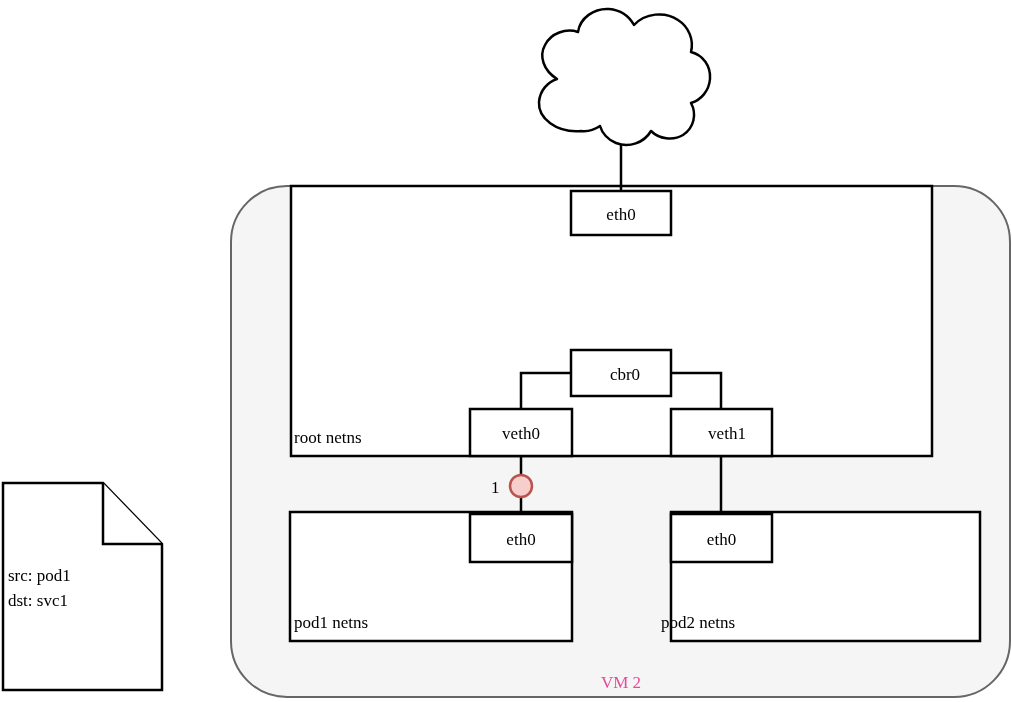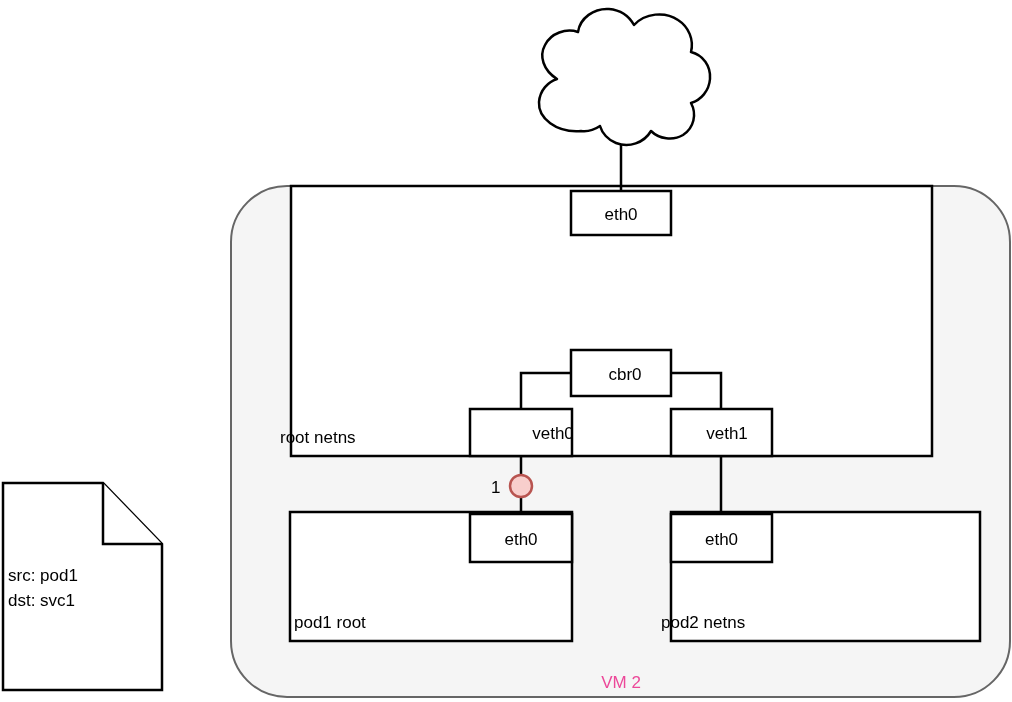--- a/index.html
+++ b/index.html
@@ -17,21 +17,21 @@
   }
   svg.layer {
     position: absolute;
     left: 0;
     top: 0;
     width: 1012px;
     height: 702px;
   }
   .node-text {
     position: absolute;
-    font-family: Liberation Sans, sans-serif;
+    font-family: Liberation Serif, serif;
     font-size: 17px;
     color: #000000;
     white-space: nowrap;
     line-height: 1.25;
   }
   .centered-label {
     text-align: center;
   }
   .vm-label {
     font-size: 17px;
@@ -104,31 +104,31 @@
     <path d="M 3 483 L 103 483 L 162 544 L 162 690 L 3 690 Z" fill="#ffffff" stroke="#000000" stroke-width="2.5" stroke-linejoin="miter"></path>
     <path d="M 103 483 L 103 544 L 162 544" fill="#ffffff" stroke="#000000" stroke-width="2.5" stroke-linejoin="miter"></path>
 
     <circle cx="521" cy="486" r="11" fill="#f8cecc" stroke="#b85450" stroke-width="2.5"></circle>
   </svg>
 
   <div class="node-text centered-label" style="left:571px; top:204px; width:100px;">eth0</div>
 
   <div class="node-text centered-label" style="left:571px; top:364px; width:108px;">cbr0</div>
 
-  <div class="node-text centered-label" style="left:470px; top:423px; width:102px;padding-left:32px;">veth0</div>
+  <div class="node-text centered-label" style="left:470px; top:423px; width:102px;">veth0</div>
 
   <div class="node-text centered-label" style="left:671px; top:423px; width:112px;">veth1</div>
 
-  <div class="node-text" style="left:280px; top:427px;">root netns</div>
+  <div class="node-text" style="left:294px; top:427px;">root netns</div>
 
   <div class="node-text marker-number" style="left:491px; top:477px;">1</div>
 
   <div class="node-text centered-label" style="left:470px; top:529px; width:102px;">eth0</div>
 
-  <div class="node-text" style="left:294px; top:612px;">pod1 root</div>
+  <div class="node-text" style="left:294px; top:612px;">pod1 netns</div>
 
   <div class="node-text centered-label" style="left:671px; top:529px; width:101px;">eth0</div>
 
   <div class="node-text" style="left:661px; top:612px;">pod2 netns</div>
 
   <div class="node-text vm-label centered-label" style="left:531px; top:672px; width:180px;">VM 2</div>
 
   <div class="node-text note-text" style="left:8px; top:563px;">src: pod1</div>
   <div class="node-text note-text" style="left:8px; top:588px;text-align:center;">dst: svc1</div>
 

